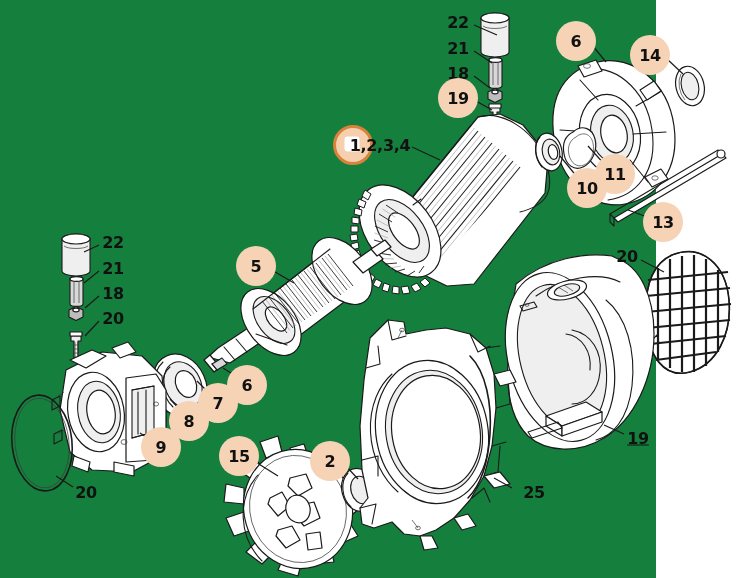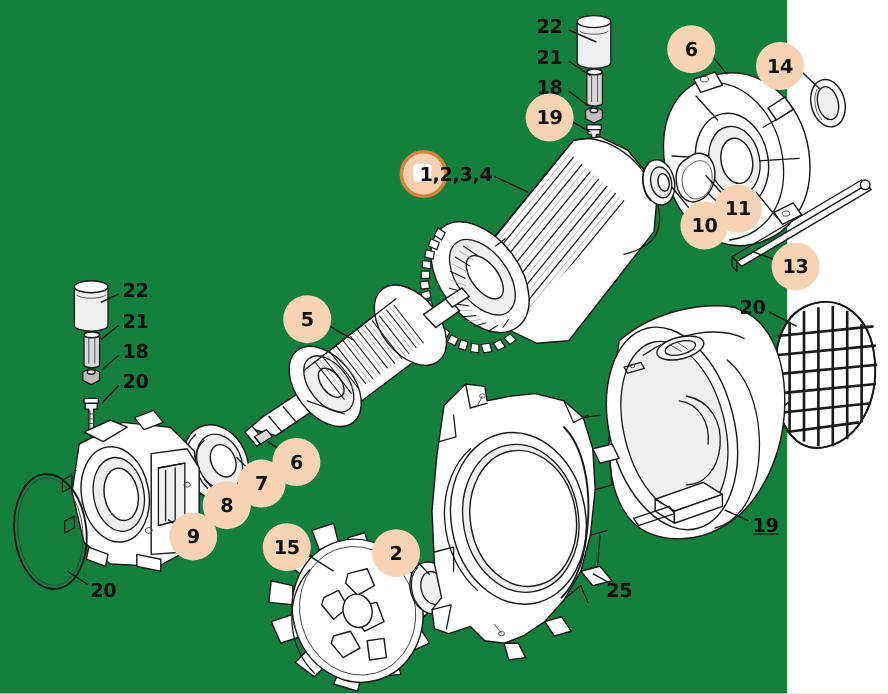--- a/index.html
+++ b/index.html
@@ -556,17 +556,17 @@
       <div class="lbl" style="left: 218px; top: 403px;">7</div>
       <div class="callout" style="left: 189px; top: 421px;"></div>
       <div class="lbl" style="left: 189px; top: 421px;">8</div>
       <div class="callout" style="left: 161px; top: 447px;"></div>
       <div class="lbl" style="left: 161px; top: 447px;">9</div>
       <div class="lbl" style="left: 86px; top: 492px;">20</div>
       <div class="callout" style="left: 239px; top: 456px;"></div>
       <div class="lbl" style="left: 239px; top: 456px;">15</div>
       <div class="callout" style="left: 330px; top: 461px;"></div>
       <div class="lbl" style="left: 330px; top: 461px;">2</div>
-      <div class="lbl" style="left: 516px; top: 492px;">25</div>
+      <div class="lbl" style="left: 534px; top: 492px;">25</div>
       <div class="lbl" style="left: 638px; top: 438px; text-decoration: underline;">19</div>
     </div>
 
 </div>
 
 </body></html>

